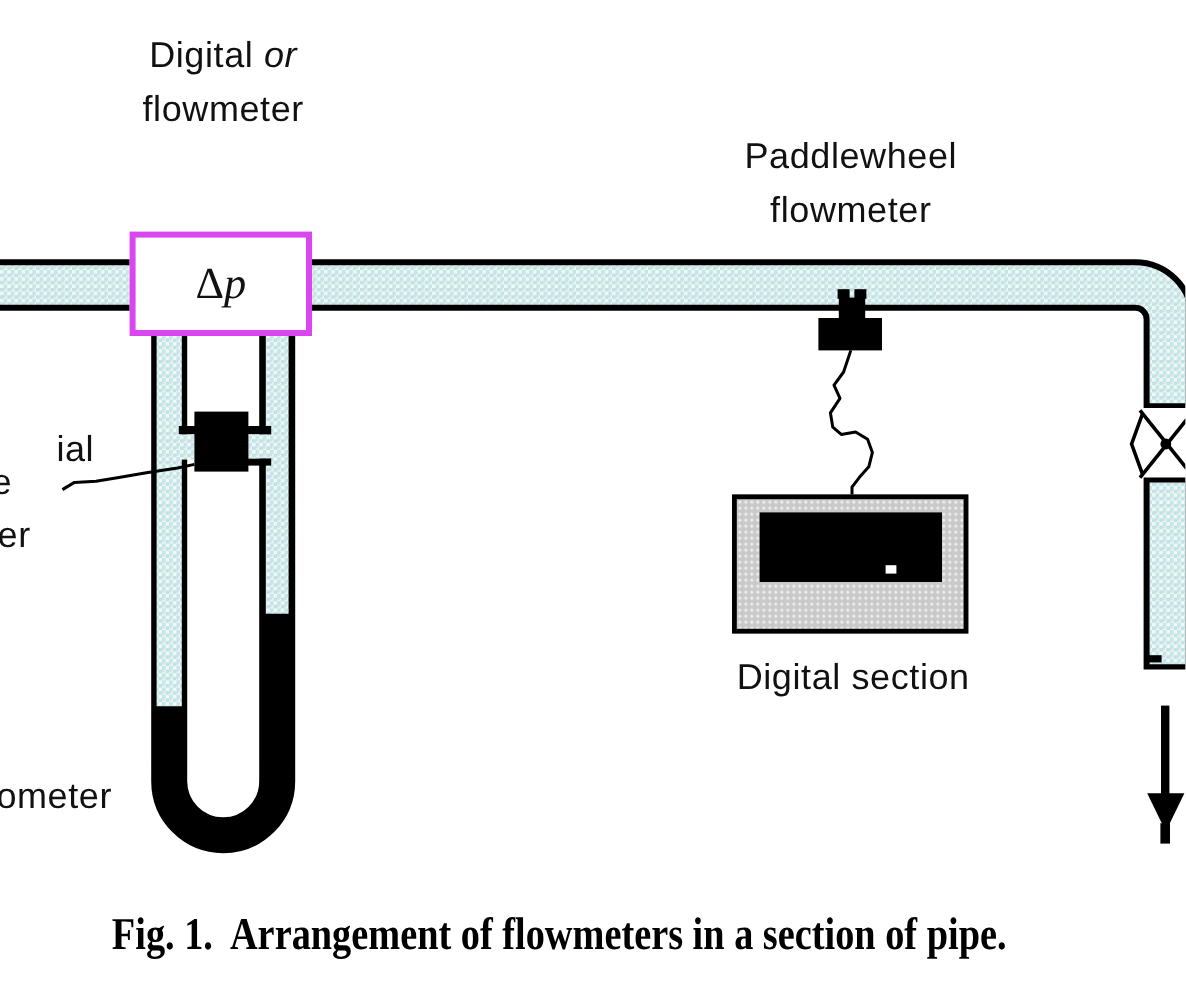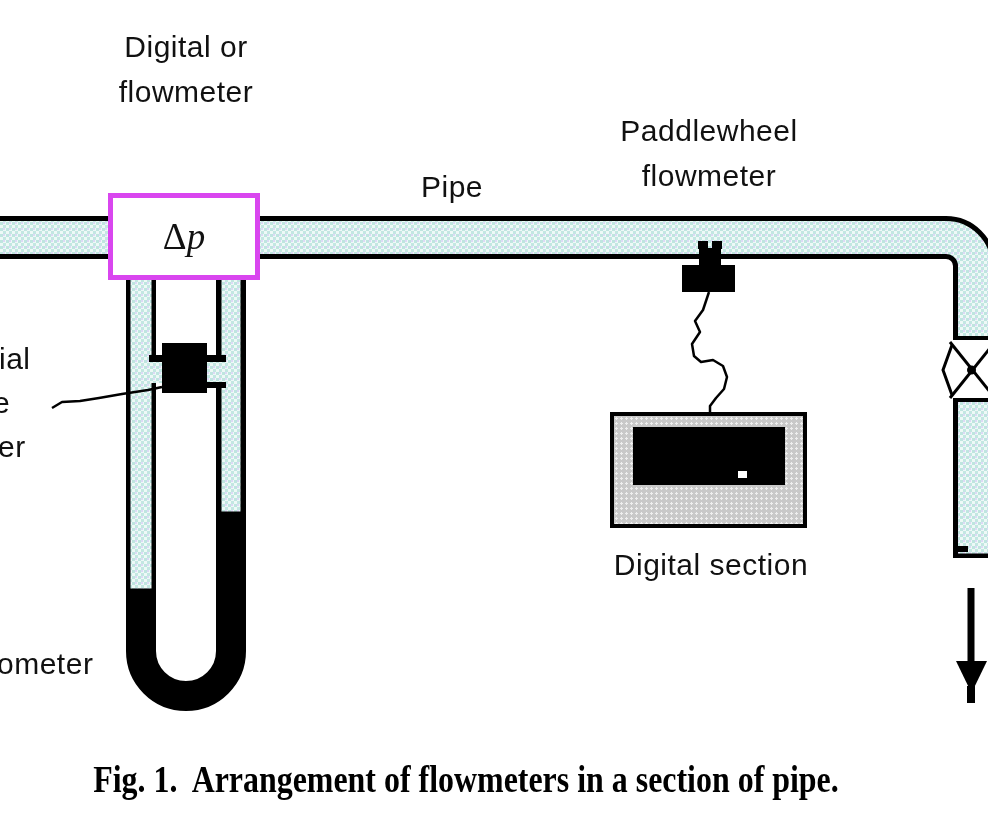--- a/index.html
+++ b/index.html
@@ -3,21 +3,21 @@
 <meta charset="utf-8">
 <style>
   html,body{margin:0;padding:0;background:#fff;}
   #stage{
     position:relative;width:988px;height:824px;background:#ffffff;
     overflow:hidden;font-family:"Liberation Sans",sans-serif;color:#111;
   }
   #diagram-svg{position:absolute;left:0;top:0;}
   .lbl{position:absolute;font-size:30px;line-height:45px;letter-spacing:.5px;white-space:nowrap;}
   .center{text-align:center;}
-  .it{}
+  .it{font-style:italic;}
   
   #dp-box{
     position:absolute;left:108px;top:193px;width:152px;height:87px;
     box-sizing:border-box;border:5px solid #d946ef;background:#fff;
     display:flex;align-items:center;justify-content:center;
   }
   #dp-box .dp-text{
     font-family:"Liberation Serif",serif;font-size:37px;line-height:37px;
   }
   #dp-box .dp-p{font-style:italic;}
@@ -116,29 +116,28 @@
     <div class="screen">
       <div class="dot"></div>
     </div>
   </div>
 
   <div class="lbl center" style="left:46px;top:24px;width:280px;">
     <div><span>Digital </span><span class="it">or</span></div>
     <div>flowmeter</div>
   </div>
 
-  <div class="lbl center" style="left:402px;top:164px;width:100px;">Pipe</div>
 
   <div class="lbl center" style="left:589px;top:108px;width:240px;">
     <div>Paddlewheel</div>
     <div>flowmeter</div>
   </div>
 
   <div class="lbl center" style="left:591px;top:542px;width:240px;">Digital section</div>
 
-  <div class="lbl" style="left:-1px;top:336px;">ial</div>
+  <div class="lbl" style="left:-1px;top:352px;padding-left:48px;">ial</div>
   <div class="lbl" style="left:-7px;top:380px;">e</div>
   <div class="lbl" style="left:-2px;top:424px;">er</div>
   <div class="lbl" style="left:-3px;top:641px;">ometer</div>
 
   <div id="caption">Fig. 1.  Arrangement of flowmeters in a section of pipe.</div>
 
 </div>
 
 </body></html>

